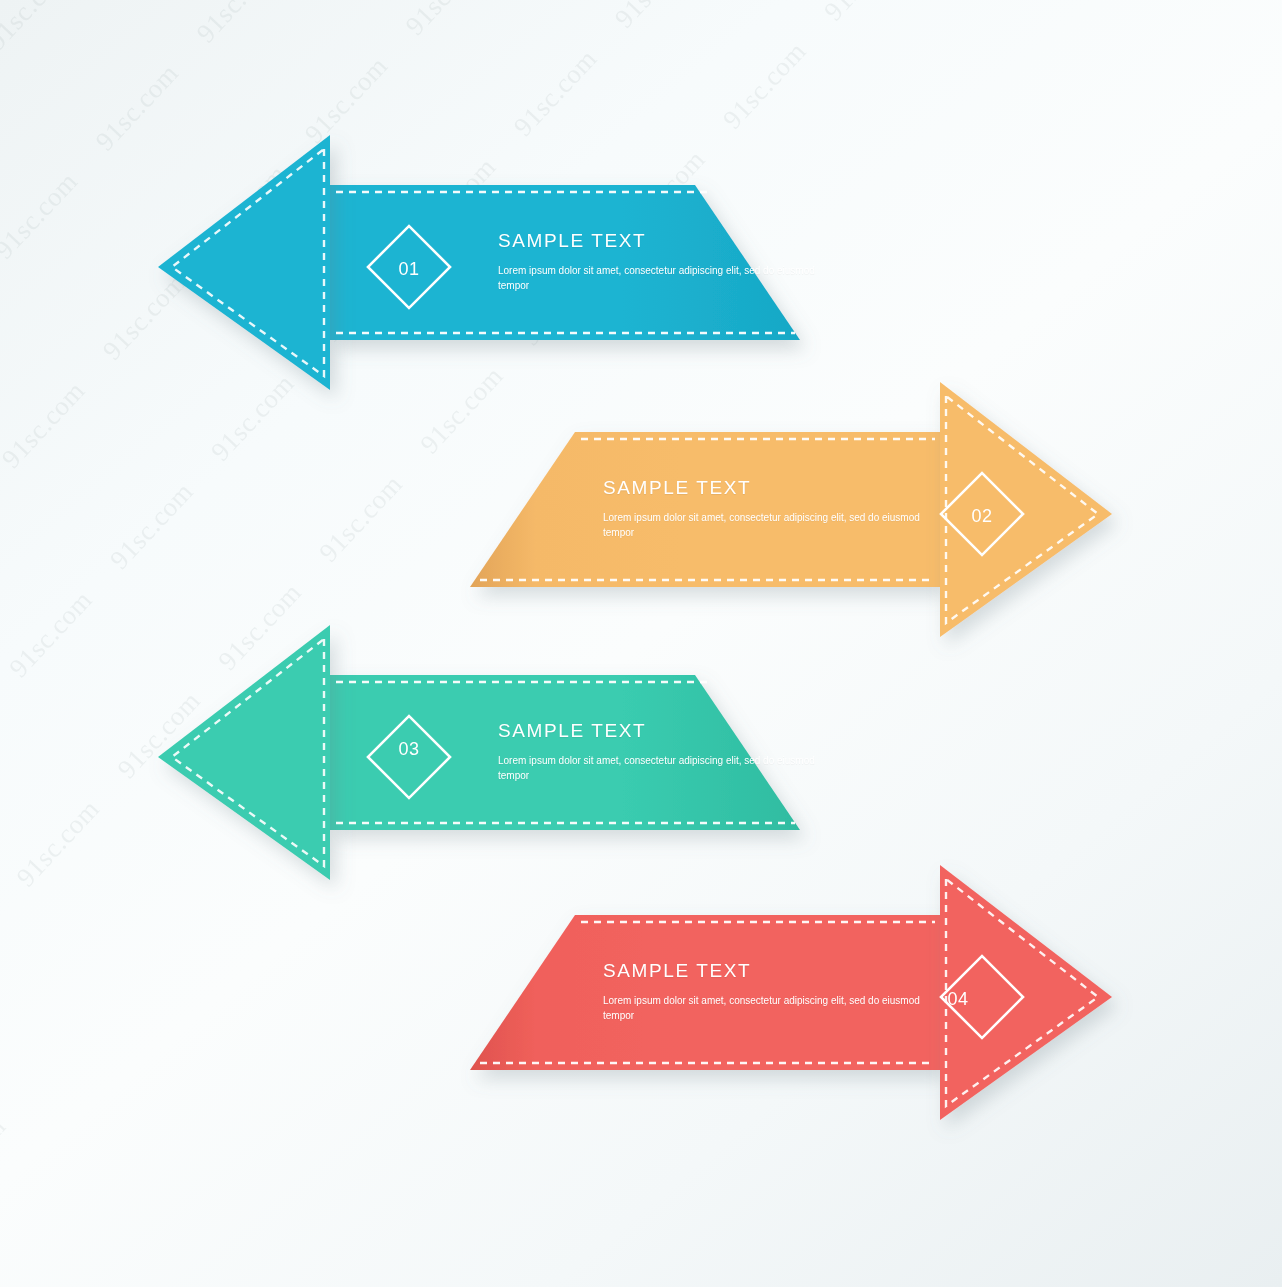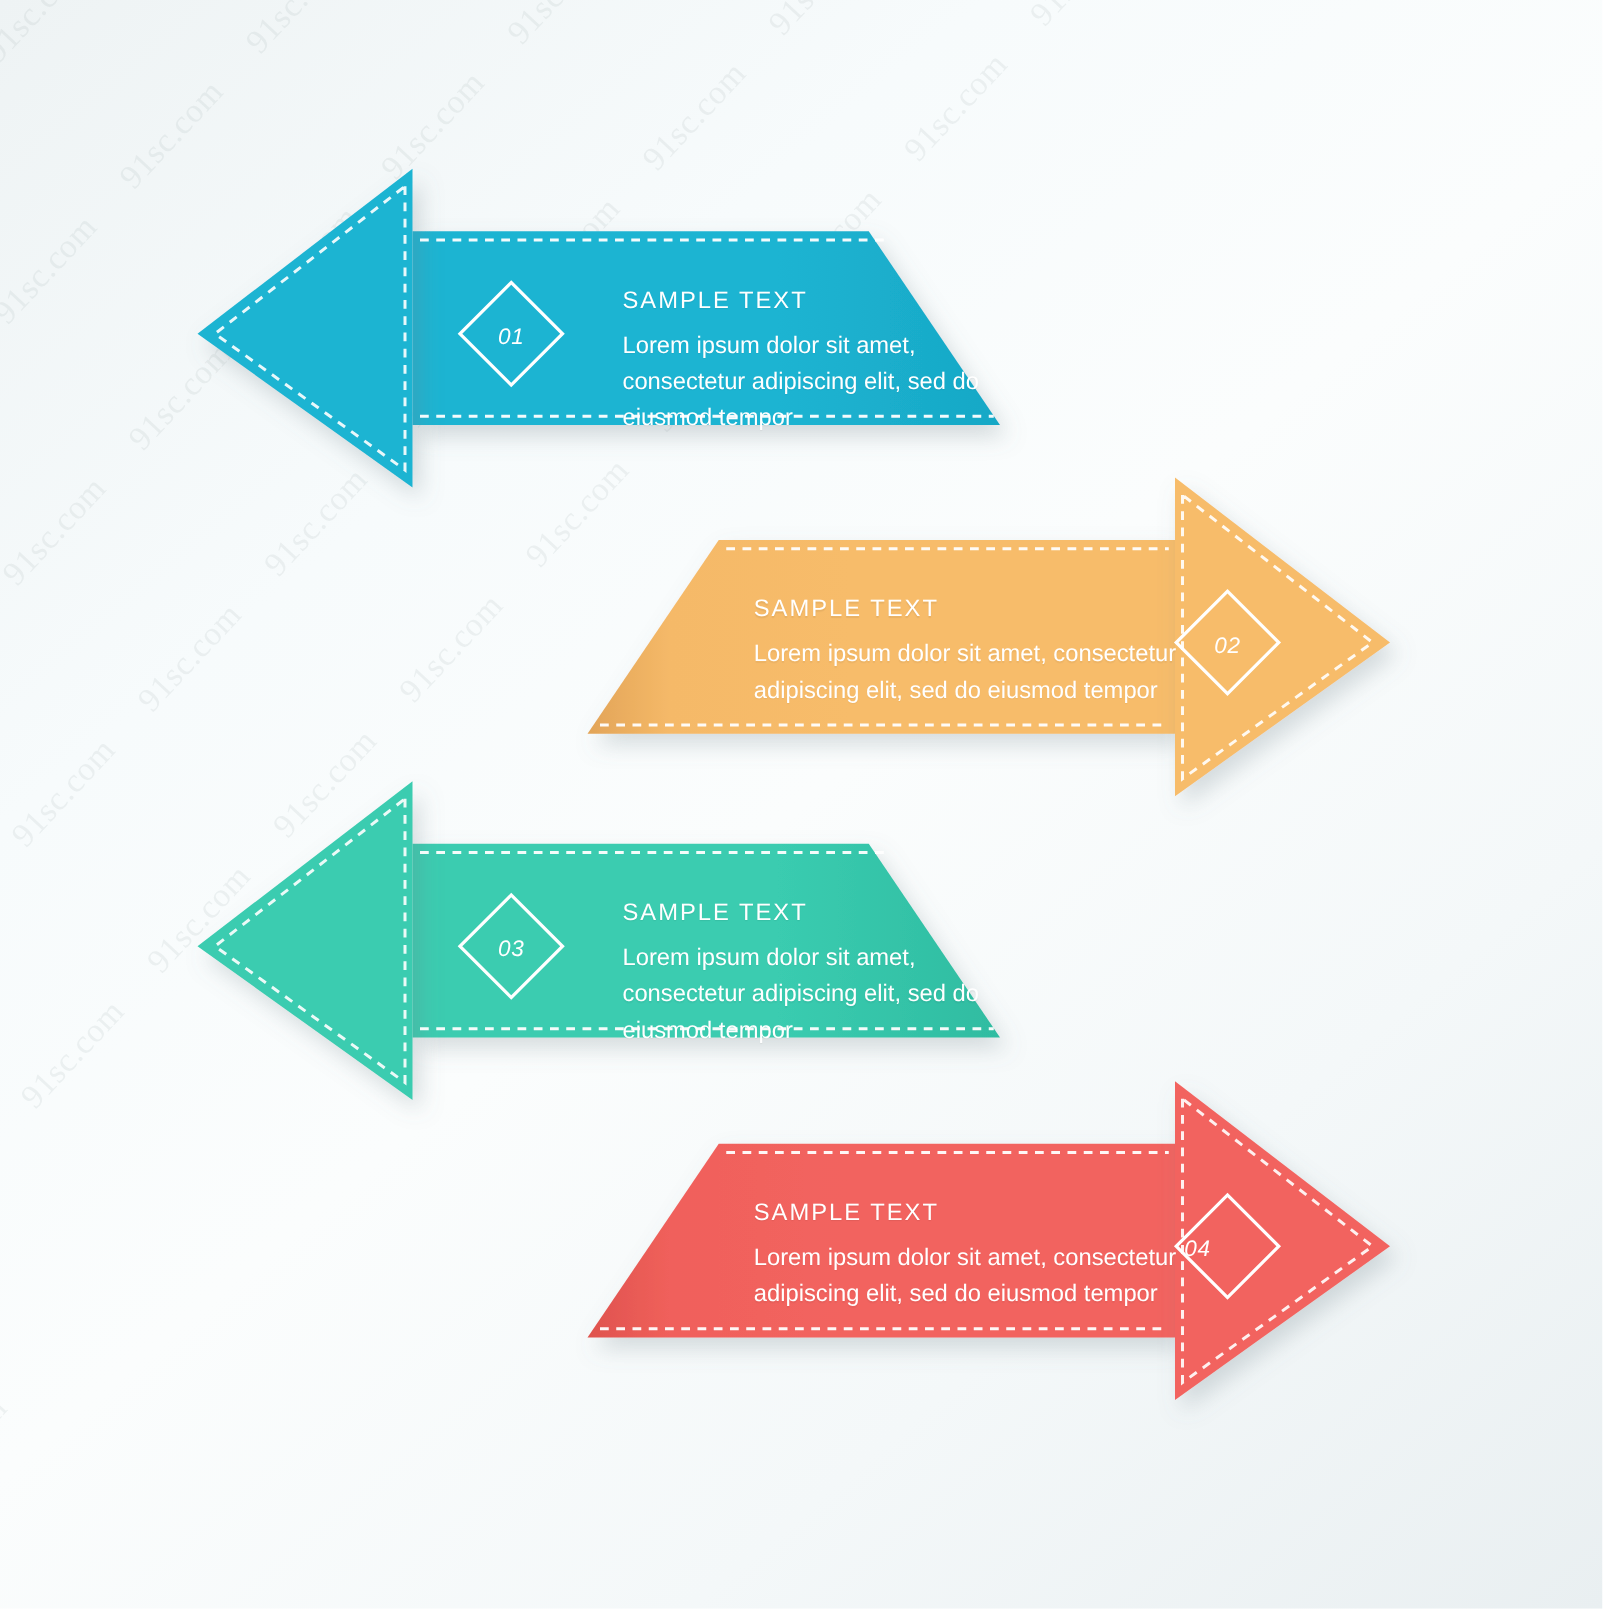--- a/index.html
+++ b/index.html
@@ -58,38 +58,37 @@
   }
   .arrow-title {
     font-size: 19px;
     letter-spacing: 1.6px;
     font-weight: 400;
     margin: 0 0 11px 0;
     white-space: nowrap;
     text-shadow: 0 1px 1px rgba(0,0,0,0.07);
   }
   .arrow-desc {
-    font-size: 19px;
+    font-size: 10px;
     line-height: 1.52;
     margin: 0;
     max-width: 345px;
     text-shadow: 0 1px 1px rgba(0,0,0,0.05);
   }
 
   
   .badge-num {
     position: absolute;
     z-index: 4;
     color: #ffffff;
     font-size: 18px;
     letter-spacing: 0.5px;
     width: 60px;
     text-align: center;
     line-height: 1;
-    font-style: italic;
   }
 </style>
 </head>
 <body>
 
 <div id="canvas">
 
   <div id="watermark-layer">
       <div class="wm">91sc.com</div>
       <div class="wm">91sc.com</div>
@@ -248,21 +247,21 @@
           <feDropShadow dx="6" dy="9" stdDeviation="9" flood-color="#6d7e86" flood-opacity="0.26"></feDropShadow>
         </filter>
       </defs>
       <path d="M 180,60 L 545,60 L 650,215 L 180,215 Z" fill="url(#g03)" filter="url(#sh03)"></path>
       <path d="M 180,10 L 180,265 L 8,142 Z" fill="#3ACCB0" filter="url(#sh03)"></path>
       <line x1="186" y1="67" x2="562" y2="67" stroke="#ffffff" stroke-width="2.4" stroke-dasharray="7 6" opacity="0.95"></line>
       <line x1="186" y1="208" x2="645" y2="208" stroke="#ffffff" stroke-width="2.4" stroke-dasharray="7 6" opacity="0.95"></line>
       <path d="M 174,24 L 174,251 L 22,142 Z" fill="none" stroke="#ffffff" stroke-width="2.4" stroke-dasharray="7 6" opacity="0.9"></path>
       <rect x="230" y="113" width="58" height="58" transform="rotate(45 259 142)" fill="none" stroke="#ffffff" stroke-width="2.6"></rect>
     </svg>
-    <div class="badge-num" style="left:229px; top:135px;">03</div>
+    <div class="badge-num" style="left:229px; top:125px;">03</div>
     <div class="arrow-text" style="left:348px; top:105px;">
       <p class="arrow-title">SAMPLE TEXT</p>
       <p class="arrow-desc">Lorem ipsum dolor sit amet, consectetur adipiscing elit, sed do eiusmod tempor</p>
     </div>
   </div>
 
   <div class="arrow-row" style="left:440px; top:855px; width:680px; height:285px;">
     <svg class="arrow-svg" width="680" height="285" viewBox="0 0 680 285">
       <defs>
         <linearGradient id="g04" x1="0" y1="0" x2="1" y2="0">

